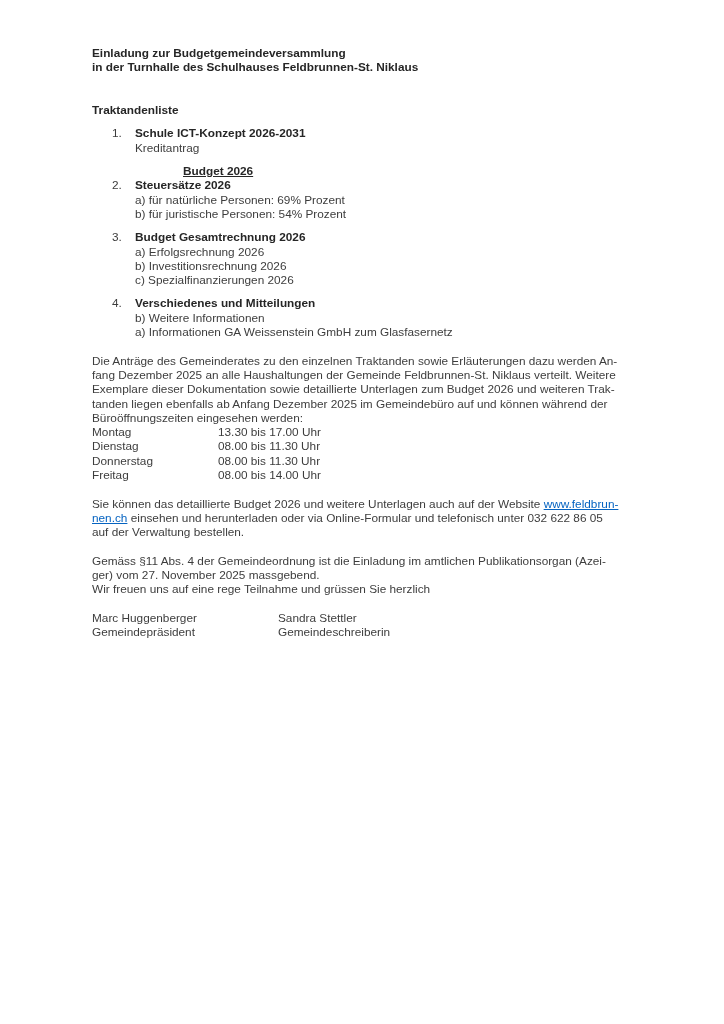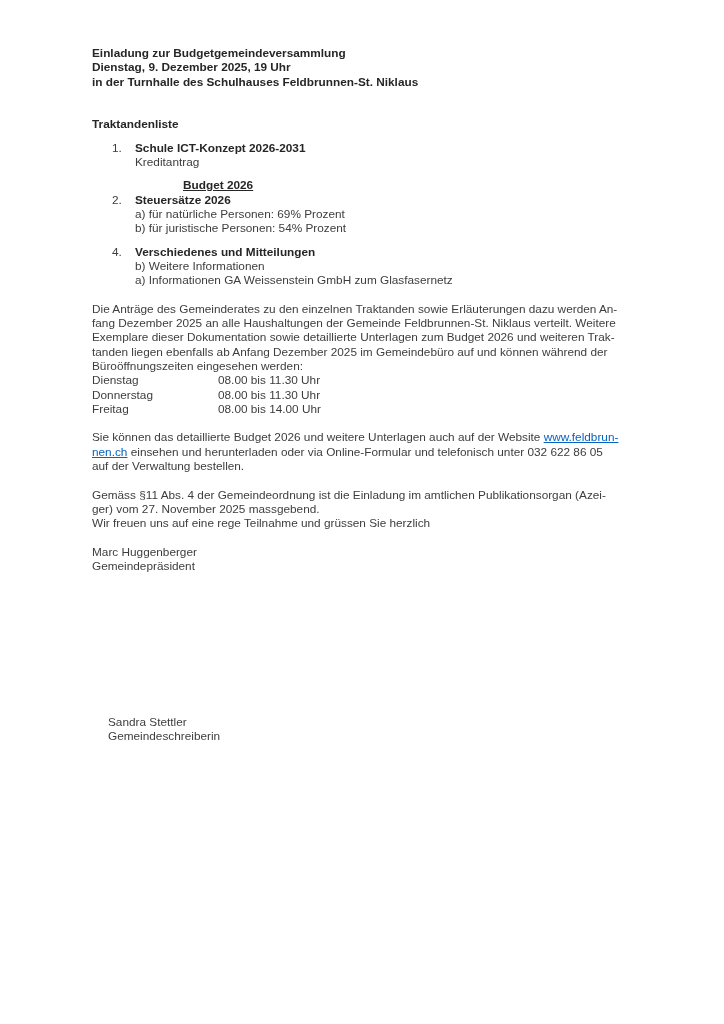--- a/index.html
+++ b/index.html
@@ -73,71 +73,79 @@
     color: #0563C1;
     text-decoration: underline;
     cursor: pointer;
   }
   .closing {
     margin-top: 0;
   }
   .signatures {
     display: flex;
     margin-top: 14.3px;
-    flex-direction: column;
   }
   .sig-col {
     width: 170px;
     flex: 0 0 170px;
   }
   .sig-col.second {
     width: 220px;
     flex: 0 0 220px;
     margin-left: 16px;
   }
 </style>
 </head>
 <body>
 
 <div class="page">
 
   <div class="doc-header">
     <div>Einladung zur Budgetgemeindeversammlung</div>
-    <div>Dienstag, 9. Dezember 2025, 19 Uhr</div>
     <div>in der Turnhalle des Schulhauses Feldbrunnen-St. Niklaus</div>
   </div>
 
   <div class="section-heading">Traktandenliste</div>
 
   <div class="agenda-item">
     <div><span class="num">1.</span><span class="agenda-title">Schule ICT-Konzept 2026-2031</span></div>
     <div class="sub-line">Kreditantrag</div>
   </div>
 
   <div class="agenda-item">
     <div class="pre-title">Budget 2026</div>
     <div><span class="num">2.</span><span class="agenda-title">Steuersätze 2026</span></div>
     <div class="sub-line">a) für natürliche Personen: 69% Prozent</div>
     <div class="sub-line">b) für juristische Personen: 54% Prozent</div>
   </div>
 
+  <div class="agenda-item">
+    <div><span class="num">3.</span><span class="agenda-title">Budget Gesamtrechnung 2026</span></div>
+    <div class="sub-line">a) Erfolgsrechnung 2026</div>
+    <div class="sub-line">b) Investitionsrechnung 2026</div>
+    <div class="sub-line">c) Spezialfinanzierungen 2026</div>
+  </div>
 
   <div class="agenda-item">
     <div><span class="num">4.</span><span class="agenda-title">Verschiedenes und Mitteilungen</span></div>
     <div class="sub-line">b) Weitere Informationen</div>
     <div class="sub-line">a) Informationen GA Weissenstein GmbH zum Glasfasernetz</div>
   </div>
 
   <div class="para preline">Die Anträge des Gemeinderates zu den einzelnen Traktanden sowie Erläuterungen dazu werden An-
 fang Dezember 2025 an alle Haushaltungen der Gemeinde Feldbrunnen-St. Niklaus verteilt. Weitere
 Exemplare dieser Dokumentation sowie detaillierte Unterlagen zum Budget 2026 und weiteren Trak-
 tanden liegen ebenfalls ab Anfang Dezember 2025 im Gemeindebüro auf und können während der
 Büroöffnungszeiten eingesehen werden:</div>
 
   <div class="hours">
+    <div class="hours-row">
+        <span class="hours-day">Montag</span>
+        <span class="hours-time">13.30 bis 17.00 Uhr</span>
+      </div>
     <div class="hours-row">
         <span class="hours-day">Dienstag</span>
         <span class="hours-time">08.00 bis 11.30 Uhr</span>
       </div>
     <div class="hours-row">
         <span class="hours-day">Donnerstag</span>
         <span class="hours-time">08.00 bis 11.30 Uhr</span>
       </div>
     <div class="hours-row">
         <span class="hours-day">Freitag</span>

